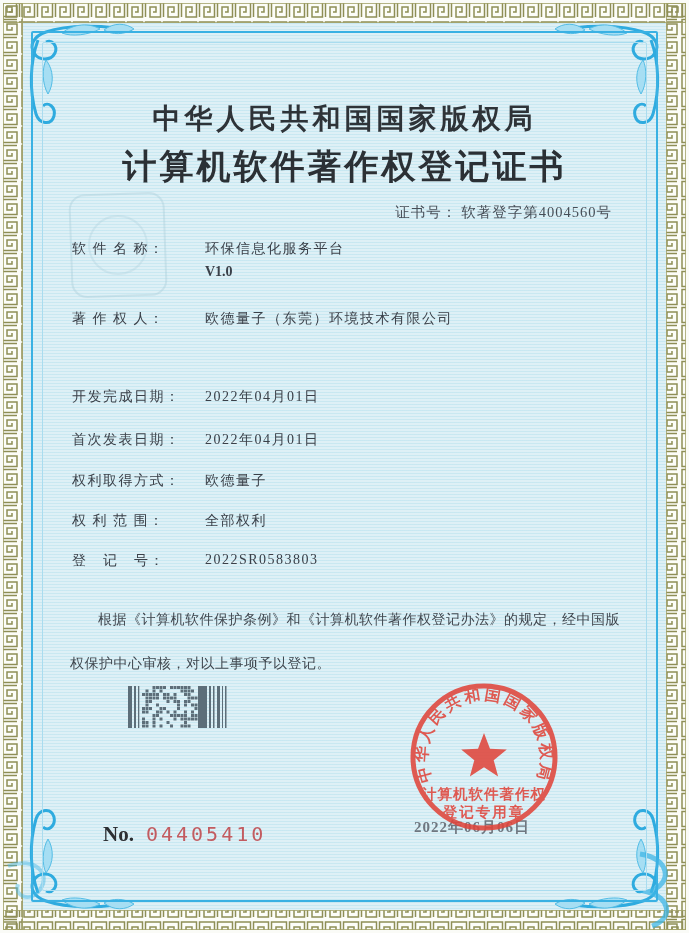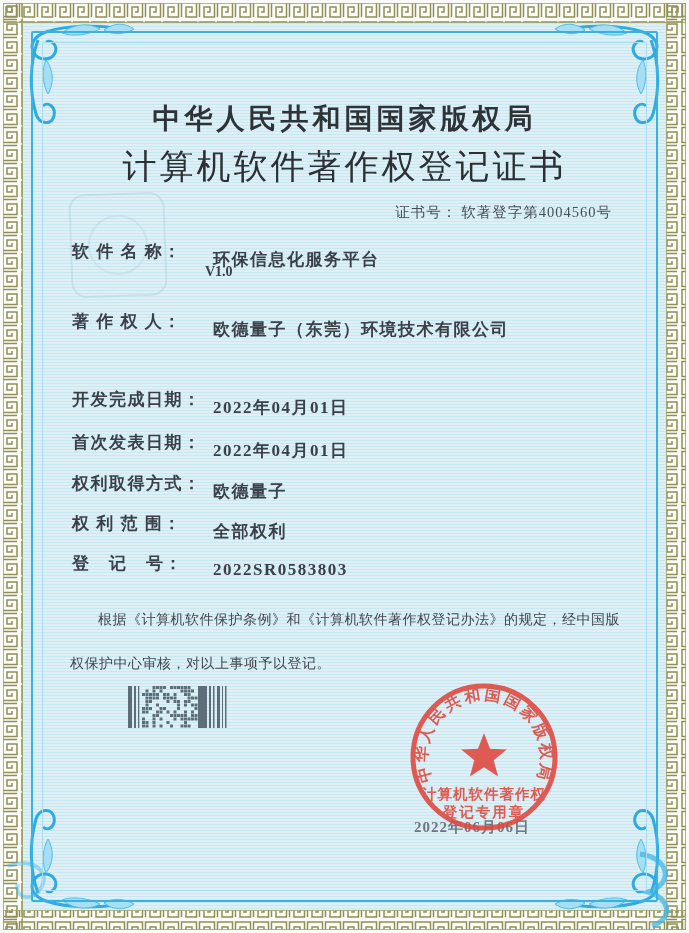--- a/index.html
+++ b/index.html
@@ -14,25 +14,25 @@
   .edge{position:absolute; inset:0; border:3px solid #fafbf7; pointer-events:none; z-index:5;}
   .deco{position:absolute; left:0; top:0; width:689px; height:933px; z-index:1; pointer-events:none;}
   .frame1{position:absolute; inset:31px; border:2.5px solid #3ab1e3; border-radius:2px; z-index:1;}
   .frame2{position:absolute; inset:42px; border:1px solid #aadcef; border-radius:2px; z-index:1;}
   .emboss{position:absolute; left:70px; top:193px; width:92px; height:100px; border:2px solid rgba(170,205,218,.40);
           border-radius:16px; transform:rotate(-2deg); z-index:2;}
   .emboss .inner{position:absolute; left:16px; top:20px; width:56px; height:56px; border:2px solid rgba(170,205,218,.32); border-radius:50%;}
   .authority{position:absolute; left:0; top:100px; width:100%; text-align:center; margin:0;
              font-size:28px; font-weight:bold; letter-spacing:4px; color:#2e3338; z-index:3;}
   .cert-title{position:absolute; left:0; top:144px; width:100%; text-align:center; margin:0;
-             font-size:34px; font-weight:normal; letter-spacing:3px; color:#2b3035; z-index:3;}
+             font-size:34px; font-weight:bold; letter-spacing:3px; color:#2b3035; z-index:3;}
   .certno{position:absolute; right:77px; top:203px; font-size:14.5px; color:#474e57; letter-spacing:1px; z-index:3;}
   .certno .lbl{margin-right:4px;}
-  .row{position:absolute; left:72px; font-size:17px; font-weight:700; letter-spacing:1.5px; z-index:3; white-space:nowrap;}
-  .row .val{position:absolute; left:141px; white-space:nowrap;margin-top:8px;}
+  .row{position:absolute; left:72px; font-size:14px; font-weight:400; letter-spacing:1.5px; z-index:3; white-space:nowrap;}
+  .row .val{position:absolute; left:133px; white-space:nowrap;}
   .val2{position:absolute; left:205px; font-size:14px; font-weight:600; z-index:3;}
   .statement{position:absolute; left:70px; top:598px; width:550px; margin:0;
              font-size:14px; line-height:44px; text-indent:2em; text-align:justify;
              letter-spacing:.5px; font-weight:500; color:#3f464e; z-index:3;}
   .barcode{position:absolute; left:128px; top:686px; width:100px; height:42px; z-index:3;}
   .seal{position:absolute; left:406px; top:679px; width:156px; height:156px; z-index:4; opacity:.88;}
   .seal-date{position:absolute; left:414px; top:818px; font-size:15px; font-weight:700;
              color:#6f7780; letter-spacing:1px; z-index:3;}
   .serial{position:absolute; left:103px; top:822px; font-size:21px; z-index:3;}
   .serial .no{color:#2c2f33; font-weight:600; margin-right:12px;}
@@ -254,14 +254,17 @@
     </defs>
     <circle cx="0" cy="0" r="71" fill="none" stroke="#e0463c" stroke-width="5"></circle>
     <path d="M0,-24 L6,-8.25 L22.83,-7.42 L9.7,3.15 L14.11,19.42 L0,10.2 L-14.11,19.42 L-9.7,3.15 L-22.83,-7.42 L-6,-8.25 Z" fill="#e0463c"></path>
     <text font-size="16" fill="#e0463c" font-weight="bold" letter-spacing="3" font-family="'Liberation Serif','DejaVu Serif',serif">
       <textPath href="#sealArc" startOffset="50%" text-anchor="middle">中华人民共和国国家版权局</textPath>
     </text>
     <text x="0" y="42" text-anchor="middle" font-size="14.5" fill="#e0463c" font-weight="bold" letter-spacing="1" font-family="'Liberation Serif','DejaVu Serif',serif">计算机软件著作权</text>
     <text x="0" y="60" text-anchor="middle" font-size="14.5" fill="#e0463c" font-weight="bold" letter-spacing="2" font-family="'Liberation Serif','DejaVu Serif',serif">登记专用章</text>
   </svg>
 
+  <div class="serial">
+    <span class="no">No.</span><span class="num">04405410</span>
+  </div>
 
 </div>
 
 </body></html>

